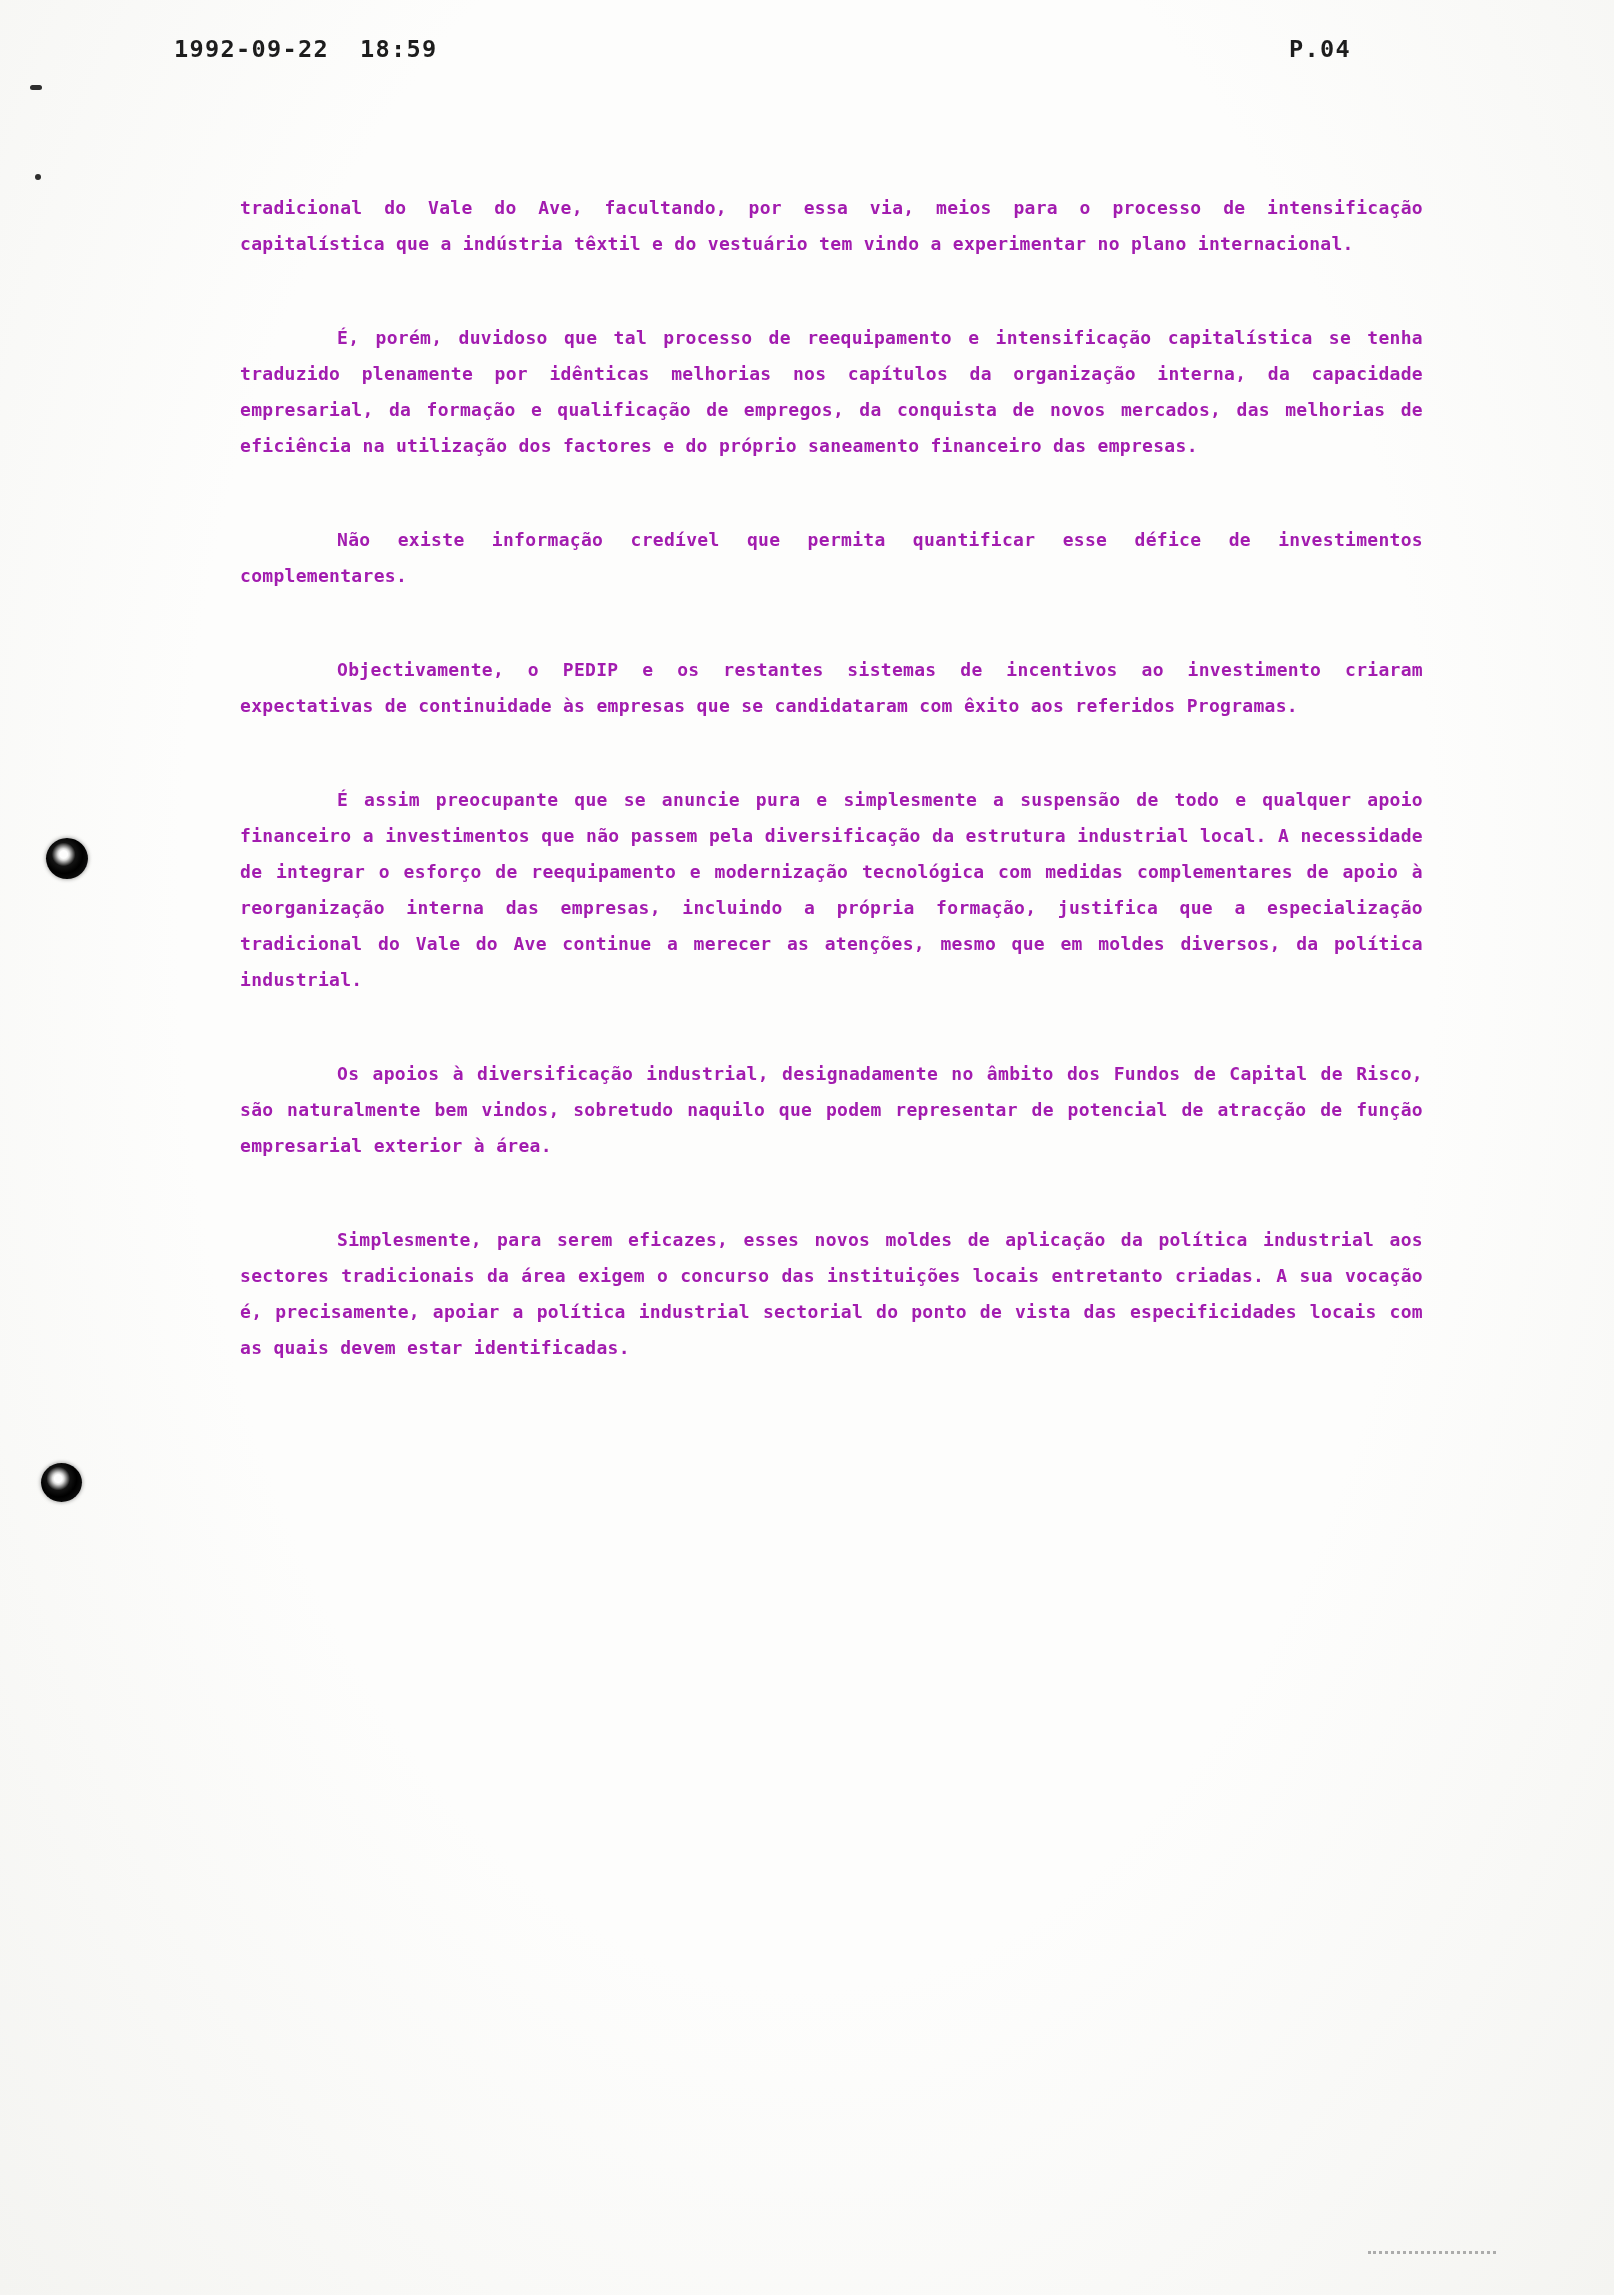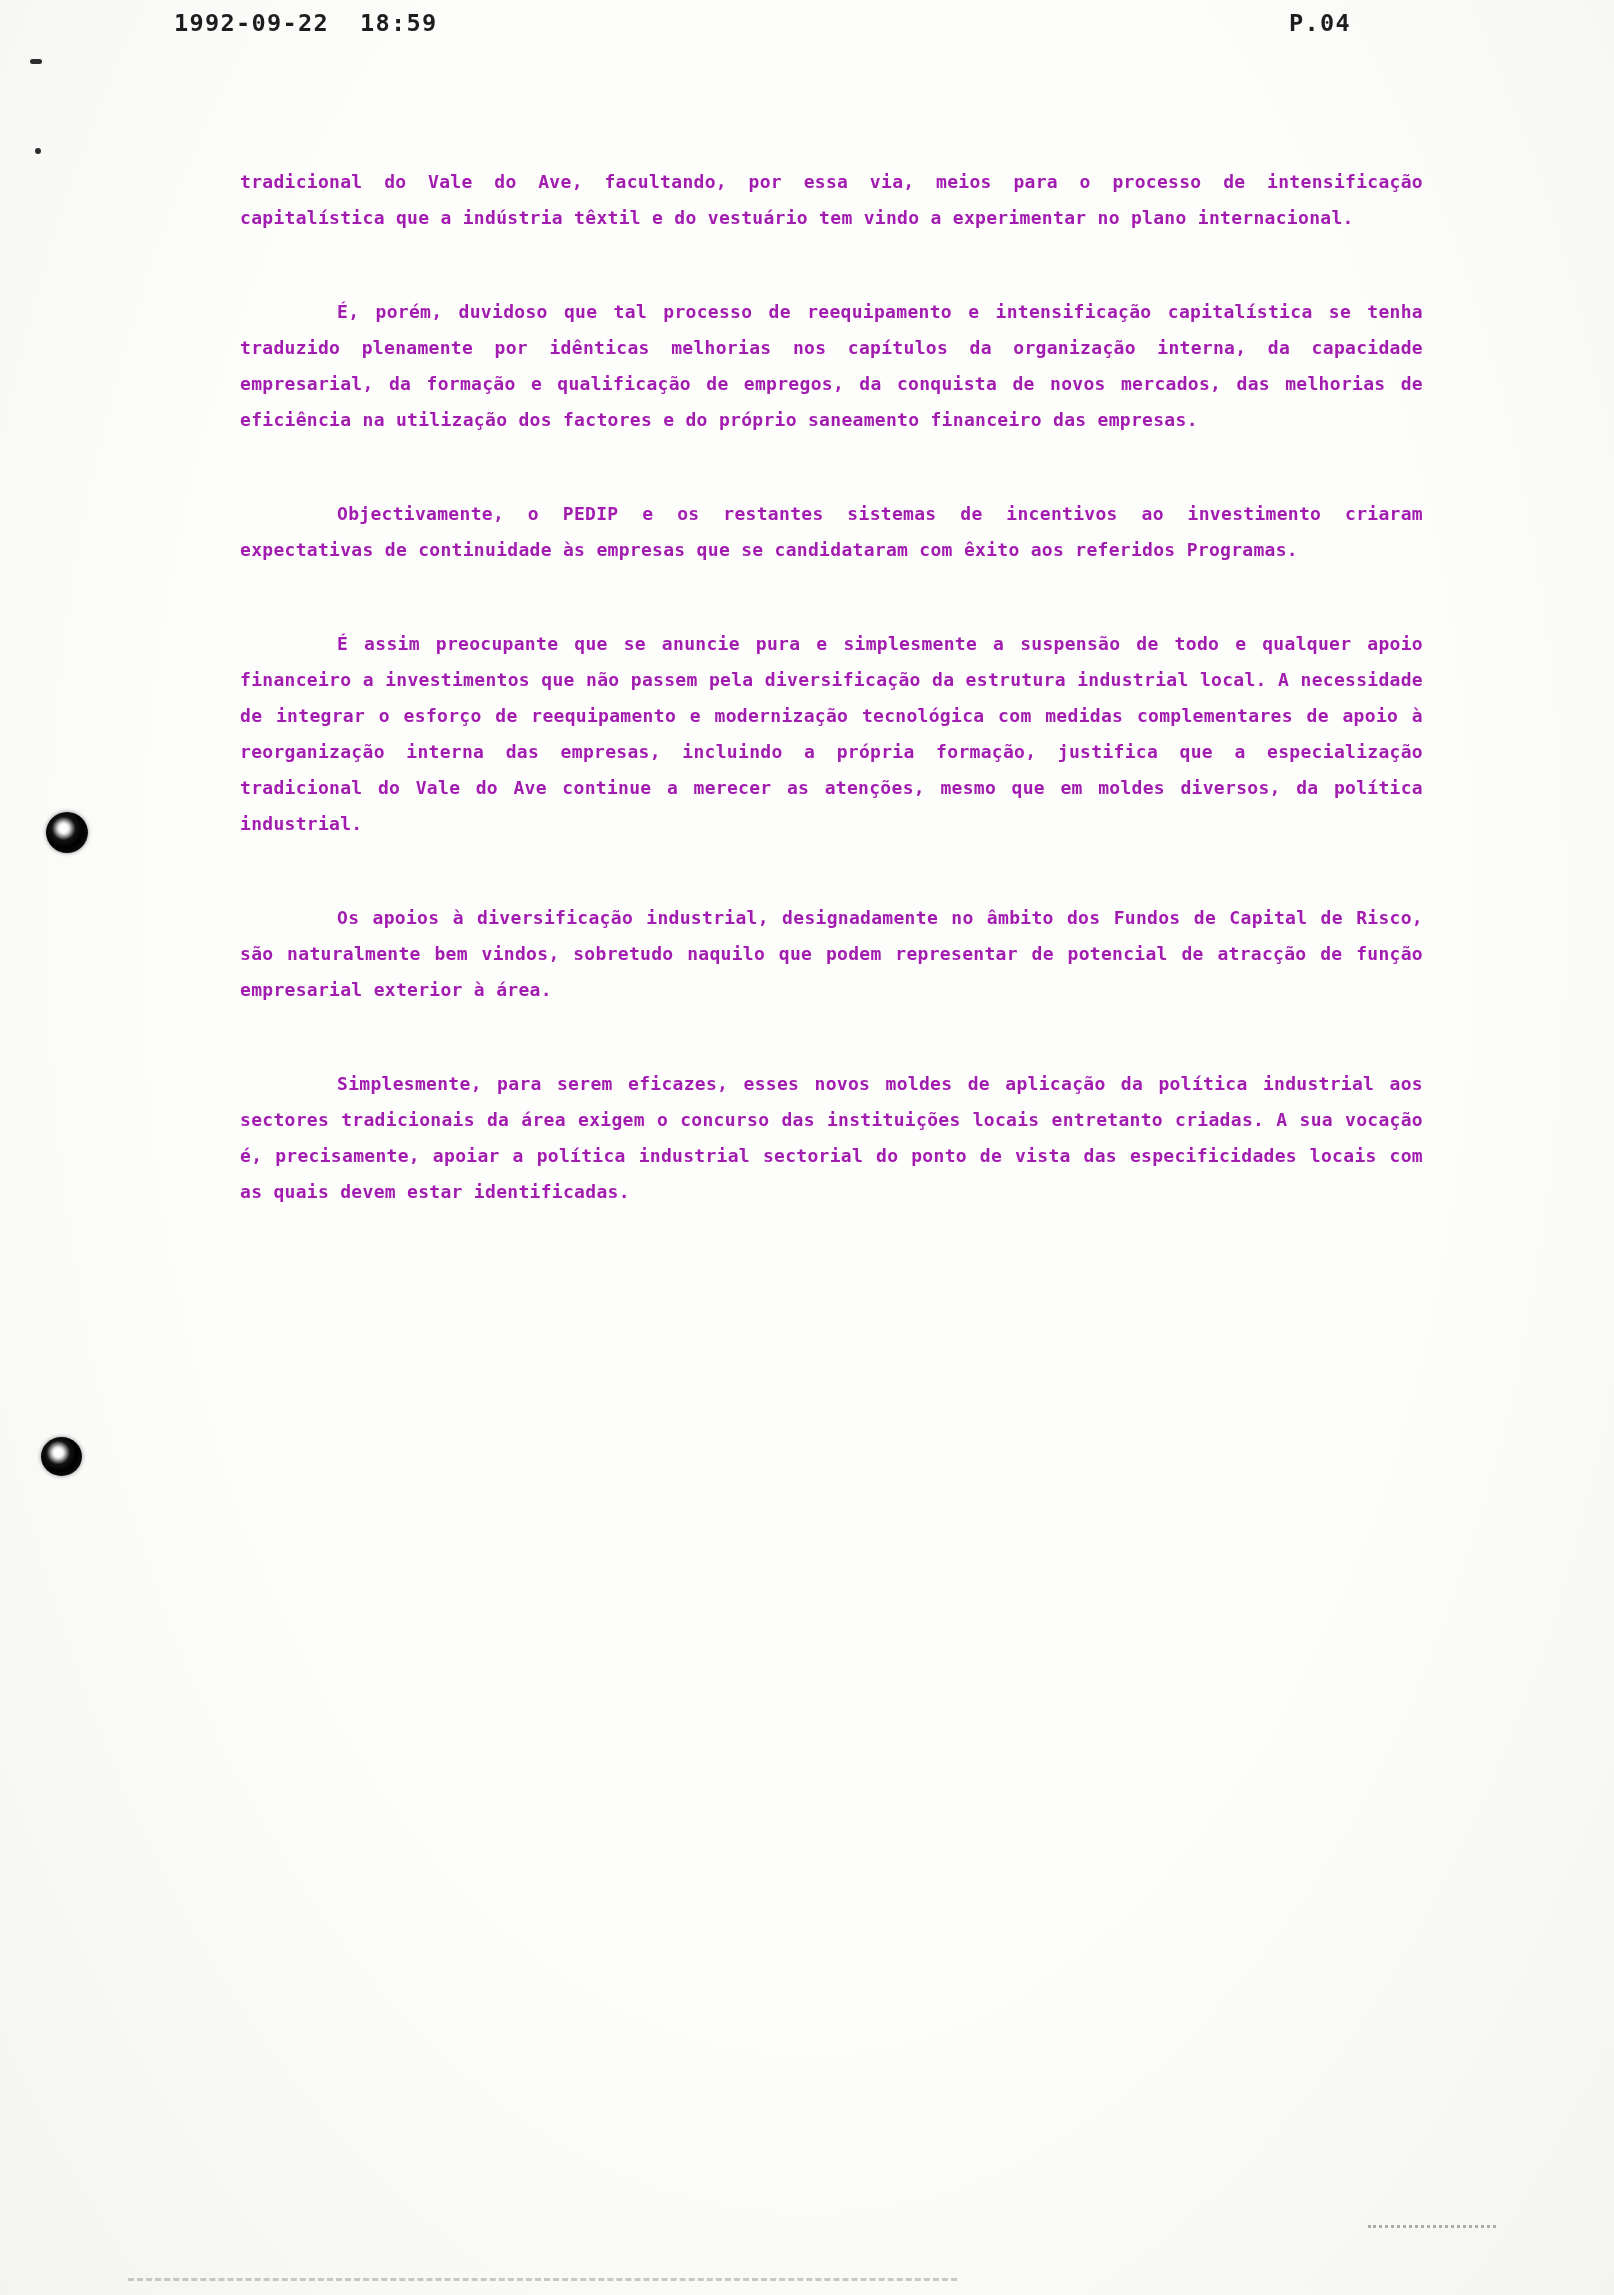--- a/index.html
+++ b/index.html
@@ -4,21 +4,21 @@
 <style>
   * { margin: 0; padding: 0; box-sizing: border-box; }
   html, body { width: 1614px; height: 2295px; }
   body {
     position: relative;
     overflow: hidden;
     background: radial-gradient(ellipse at 50% 40%, #fdfdfc 55%, #f4f4f1 100%);
     font-family: "DejaVu Sans Mono", monospace;
     color: #1b1b1b;
   }
-  .page { position: absolute; inset: 0; }
+  .page { position: absolute; inset: 0; margin-top: 26px; }
 
   .fax-header {
     position: absolute;
     top: 9.2px;
     left: 174px;
     width: 1177px;
     display: flex;
     justify-content: space-between;
     font-size: 23.6px;
     font-weight: bold;
@@ -85,20 +85,21 @@
 
   <div class="speck" id="speck-dash"></div>
   <div class="speck" id="speck-dot"></div>
 
   <div class="punch-hole" id="hole-1"></div>
   <div class="punch-hole" id="hole-2"></div>
 
   <main class="content">
     <p>tradicional do Vale do Ave, facultando, por essa via,  meios para o processo de intensificação capitalística que a indústria têxtil e do vestuário tem vindo a experimentar no plano internacional.</p>
     <p class="indent">É, porém, duvidoso que tal processo de reequipamento e intensificação capitalística se tenha traduzido plenamente por idênticas melhorias nos capítulos da organização interna, da capacidade empresarial, da formação e qualificação de empregos, da conquista de novos mercados, das melhorias de eficiência na utilização dos factores e do próprio saneamento financeiro das empresas.</p>
+    <p class="indent">Não existe informação credível que permita quantificar esse défice de investimentos complementares.</p>
     <p class="indent">Objectivamente, o PEDIP e os restantes sistemas de incentivos ao investimento criaram expectativas de continuidade às empresas que se candidataram com êxito aos referidos Programas.</p>
     <p class="indent">É assim preocupante que se anuncie pura e simplesmente a suspensão de todo e qualquer apoio financeiro a investimentos que não passem pela diversificação da estrutura industrial local. A necessidade de integrar o esforço de reequipamento e modernização tecnológica com medidas complementares de apoio à reorganização interna das empresas, incluindo a própria formação, justifica que a especialização tradicional do Vale do Ave continue a merecer as atenções, mesmo que em moldes diversos, da política industrial.</p>
     <p class="indent">Os apoios à diversificação industrial, designadamente no âmbito dos Fundos de Capital de Risco, são naturalmente bem vindos, sobretudo naquilo que podem representar de potencial de atracção de função empresarial exterior à área.</p>
     <p class="indent">Simplesmente, para serem eficazes, esses novos moldes de aplicação da política industrial aos sectores tradicionais da área exigem o concurso das instituições locais entretanto criadas. A sua vocação é, precisamente, apoiar a política industrial sectorial do ponto de vista das especificidades locais com as quais devem estar identificadas.</p>
   </main>
 
   <div class="artifact-dots"></div>
   <div class="artifact-edge"></div>
 
 </div>

